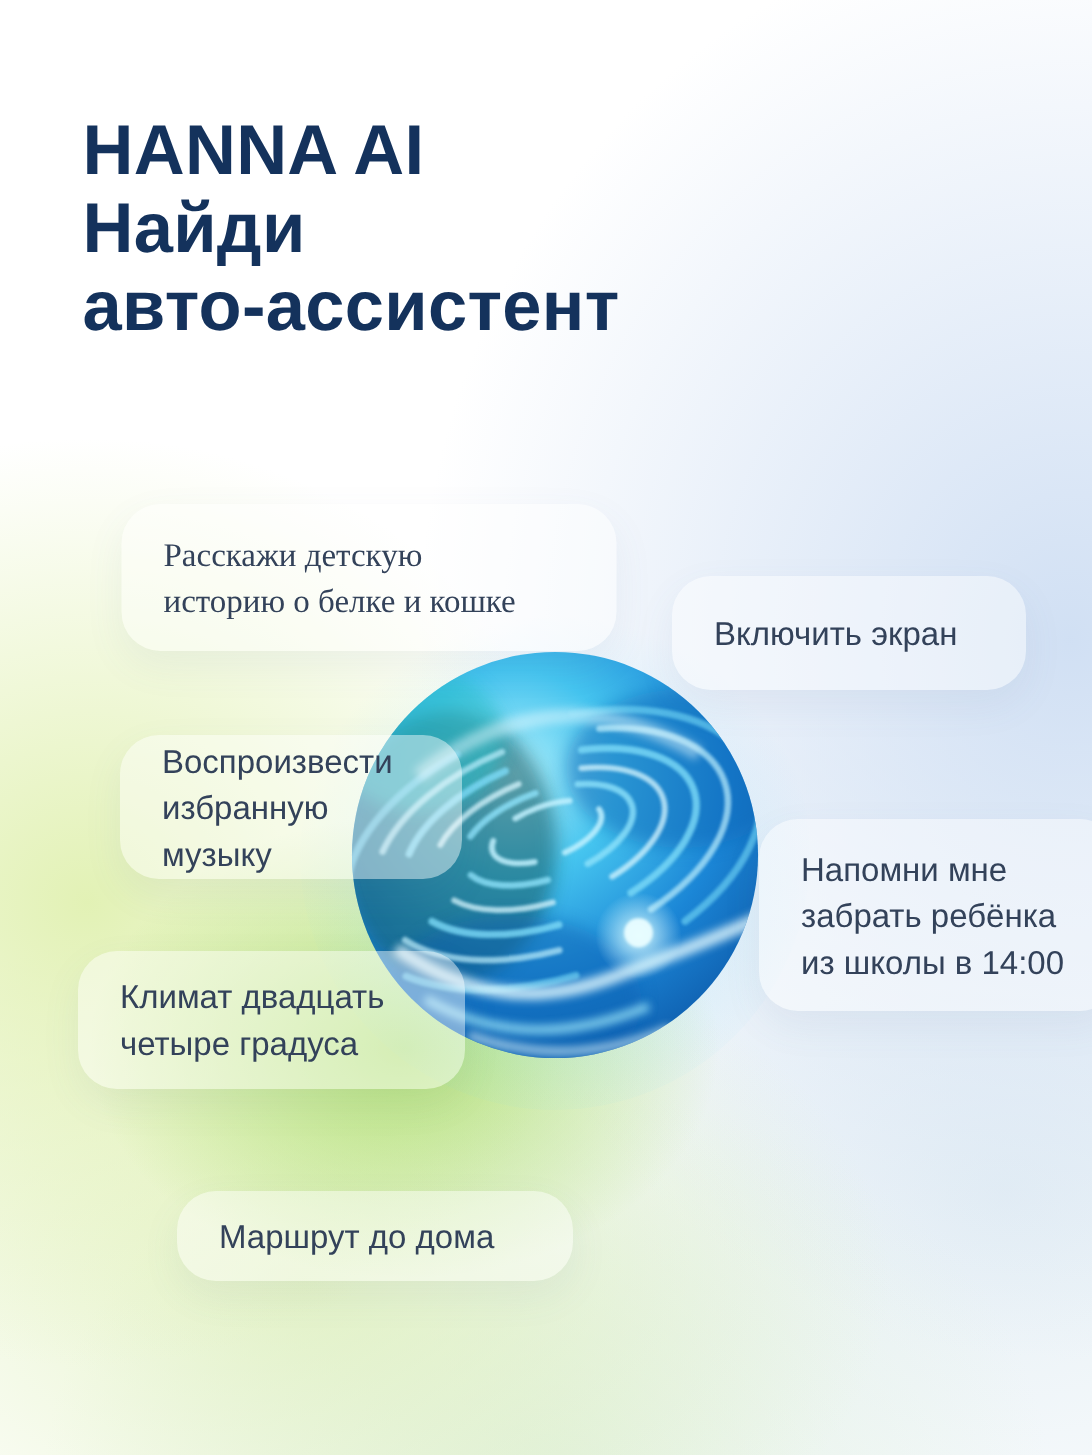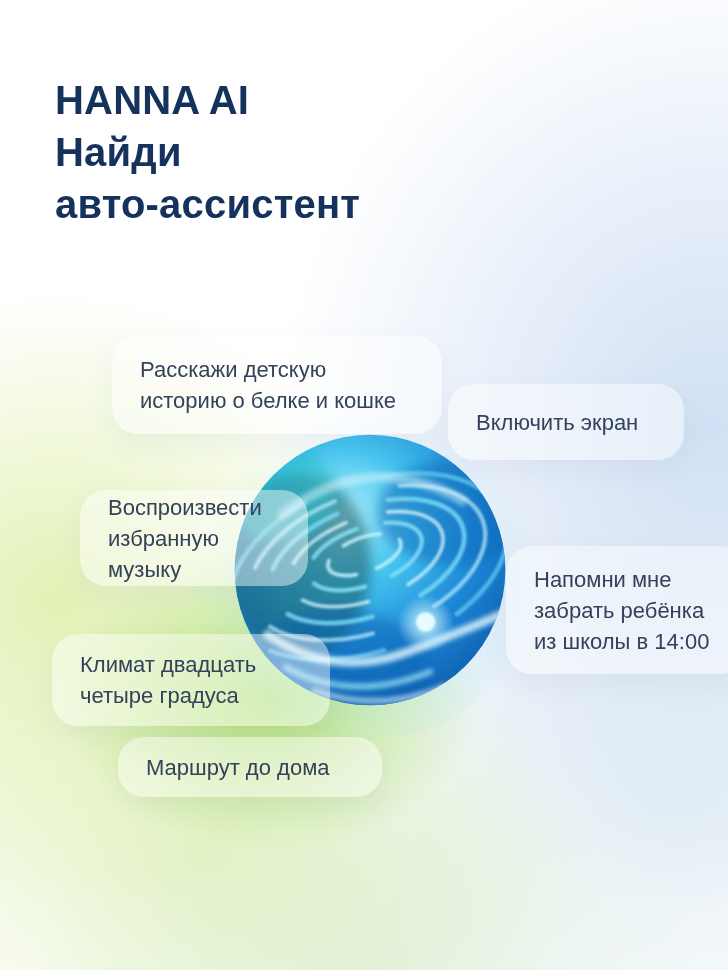--- a/index.html
+++ b/index.html
@@ -21,21 +21,21 @@
 
   
   .title-block {
     position: absolute;
     left: 55px;
     top: 74px;
   }
   .brand, .subtitle {
     color: var(--title, #14325C);
     font-weight: bold;
-    font-size: 40px;
+    font-size: 47px;
     line-height: 52px;
     margin: 0;
     letter-spacing: 0.2px;
   }
   .subtitle { white-space: pre-line; }
 
   
   .orb {
     position: absolute;
     left: 226px;
@@ -62,26 +62,26 @@
     border-radius: 26px;
     background: rgba(255,255,255,0.45);
     box-shadow: 0 10px 26px rgba(90,120,150,0.08);
   }
   .bubble-text {
     color: var(--bubble-text, #33425A);
     font-size: 22px;
     line-height: 31px;
     white-space: pre-line;
   }
-  .b-story   { left:  112px; top: 336px; width: 330px; height:  98px; }
+  .b-story   { left:  81px; top: 336px; width: 330px; height:  98px; font-family: Liberation Serif, serif; }
   .b-screen  { left: 448px; top: 384px; width: 236px; height:  76px; }
   .b-music   { left:  32px; top: 490px; width: 228px; height:  96px; margin-left: 48px; }
   .b-remind  { left: 482px; top: 546px; width: 240px; height: 128px; margin-left: 24px; }
-  .b-climate { left:  52px; top: 634px; width: 278px; height:  92px; }
-  .b-route   { left: 118px; top: 737px; width: 264px; height:  60px; }
+  .b-climate { left:  52px; top: 634px; width: 258px; height:  92px; }
+  .b-route   { left: 118px; top: 794px; width: 264px; height:  60px; }
   .b-places  { left: 420px; top: 730px; width: 248px; height: 126px; }
 </style>
 </head>
 <body>
 
 <div class="canvas">
 
   <header class="title-block">
     <h1 class="brand">HANNA AI</h1>
     <div class="subtitle">Найди

